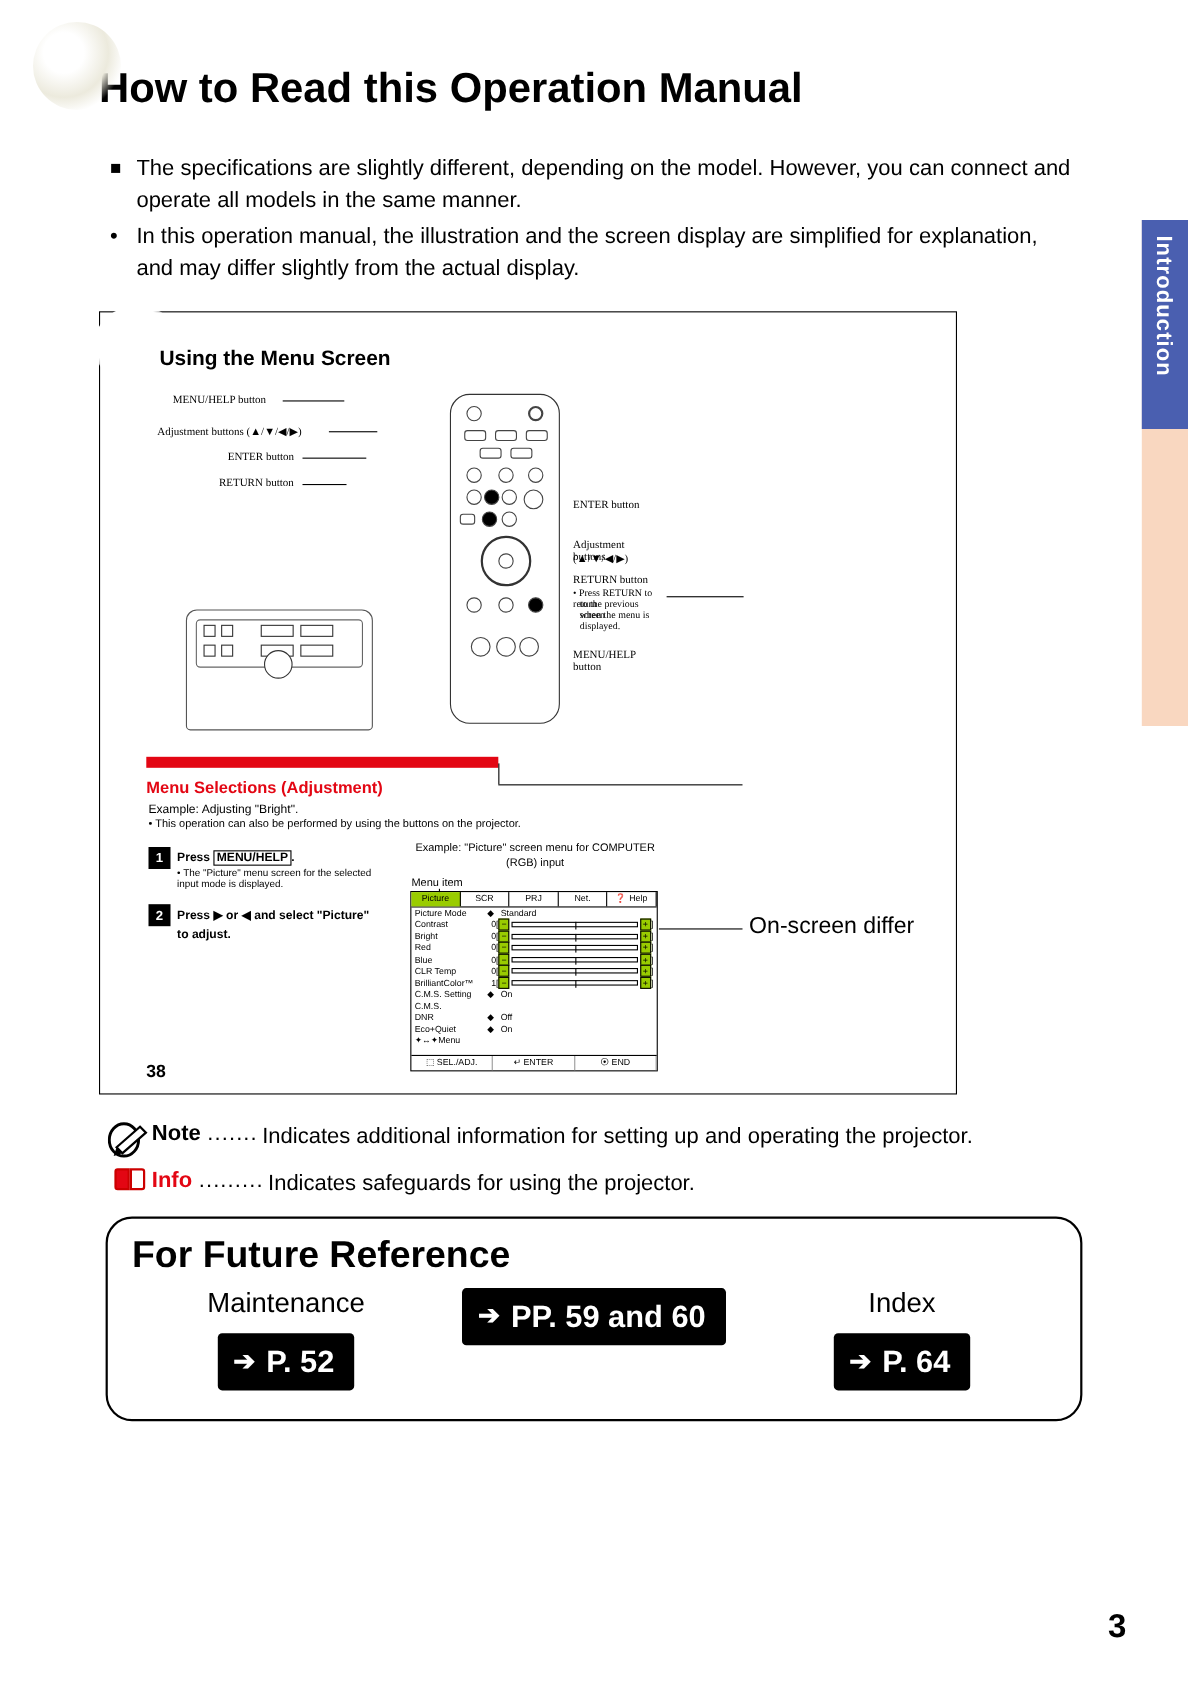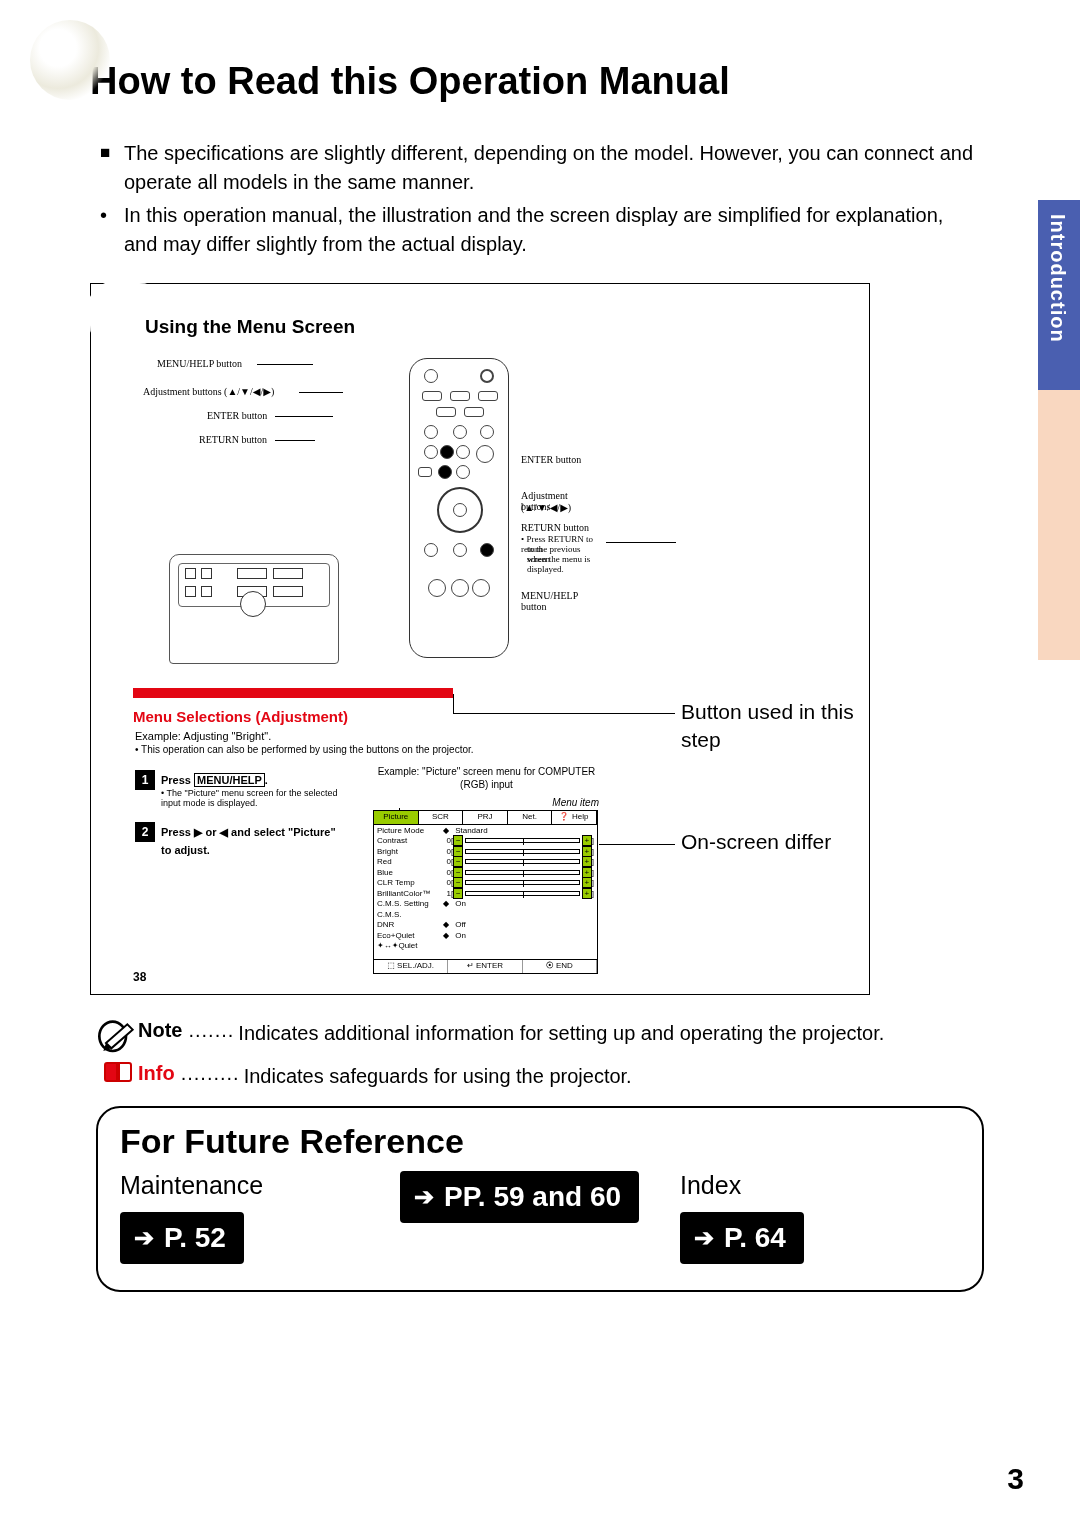--- a/index.html
+++ b/index.html
@@ -181,51 +181,51 @@
 
   .osd {
     position: absolute;
     left: 282px; top: 526px;
     width: 225px; height: 164px;
     border: 1px solid #000;
     background: #fff;
     font-size: 9px;
   }
   .osd-caption { position:absolute; top:-46px; left:0; width:225px; font-size:10px; text-align:center; line-height:1.3; }
-  .osd-mi { position:absolute; top:-14px; left:0; width:225px; text-align:right; font-size:10px;font-style:italic; }
+  .osd-mi { position:absolute; top:-14px; left:0; width:225px; text-align:left; font-size:10px; }
   .osd-tabs { display:flex; height:14px; border-bottom:1px solid #000; }
   .osd-tab { flex:1; text-align:center; font-size:8px; border-right:1px solid #000000; padding-top:1px; }
   .osd-tab.act { background:#9c0; }
   .osd-row { display:flex; height:10.5px; align-items:center; padding:0 3px; }
   .osd-row .lbl { width:60px; font-size:8px; }
   .osd-row .val { width:14px; text-align:right; font-size:8px; }
   .osd-row .bar { flex:1; height:5px; border:1px solid #000; margin:0 2px; position:relative; }
   .osd-row .bar .tick { position:absolute; top:-1px; width:1px; height:7px; background:#000; left:50%;}
   .osd-footer { position:absolute; bottom:0; left:0; right:0; height:14px; border-top:1px solid #000; display:flex; font-size:8px; }
   .osd-footer div { flex:1; text-align:center; padding-top:1px; border-right:1px solid #999;}
   .osd-thin-lead { position:absolute; height:1px; background:#000; }
-  .pg38 { position:absolute; bottom:10px; left:42px; font-size:12px; font-weight:bold; }
+  .pg38 { position:absolute; bottom:10px; left:42px; font-size:16px; font-weight:bold; }
 
   .info-row { display:flex; align-items:flex-start; margin-left:18px; margin-right:60px; margin-bottom:8px; font-size:20px; }
   .info-icon { width:40px; flex:0 0 40px; display:flex; justify-content:center; }
   .info-label { font-weight:bold; margin-right:6px; }
   .info-label.red { color:#e30613; }
   .info-dots { letter-spacing:1px; margin-right:4px; }
   .info-text { line-height:1.4; }
 
   .future-box {
     margin: 16px 36px 0 16px;
     border: 2.5px solid #000;
     border-radius: 24px;
     padding: 14px 22px 26px 22px;
     position: relative;
   }
   .future-title { font-size: 34px; font-weight: bold; margin-bottom: 10px; }
   .future-cols { display:flex; justify-content:space-between; }
-  .future-col { text-align:left; flex:1; }
+  .future-col { text-align:center; flex:1; }
   .future-col .lbl { font-size:25px; margin-bottom:12px; }
   .page-ref {
     display:inline-flex; align-items:center;
     background:#000; color:#fff;
     font-size:28px; font-weight:bold;
     padding: 10px 18px 10px 14px;
     border-radius:4px;
   }
   .page-ref .arrow { margin-right:10px; font-size:24px; }
 
@@ -445,39 +445,36 @@
             <div class="lbl">DNR</div>
             <div style="font-size: 8px; margin: 0px 6px;">◆</div>
             <div style="font-size: 8px;">Off</div>
           </div>
           <div class="osd-row">
             <div class="lbl">Eco+Quiet</div>
             <div style="font-size: 8px; margin: 0px 6px;">◆</div>
             <div style="font-size: 8px;">On</div>
           </div>
           <div class="osd-row">
-            <div class="lbl">✦↔✦Quiet</div>
+            <div class="lbl">✦↔✦Menu</div>
           </div>
         </div>
       <div class="osd-footer">
         <div>⬚ SEL./ADJ.</div>
         <div>↵ ENTER</div>
         <div>⦿ END</div>
       </div>
     </div>
 
     <div class="pg38">38</div>
 
     <div class="ann-line" style="top:258px; left:515px; width:70px;"></div>
 
     <div class="ann-line" style="top:429px; left:362px; width:222px;"></div>
     <div class="ann-line" style="top:410px; left:362px; width:1px; height:19px;"></div>
-    <div class="ann-right" style="top:414px; left:590px;">
-      <span>Button used in this step</span>
-    </div>
 
     <div class="ann-line" style="top:560px; left:508px; width:76px;"></div>
     <div class="ann-right" style="top:544px; left:590px;">
       <span>On-screen differ</span>
     </div>
   </div>
 
   <div class="info-row">
     <div class="info-icon">
       <svg viewBox="0 0 30 26">

